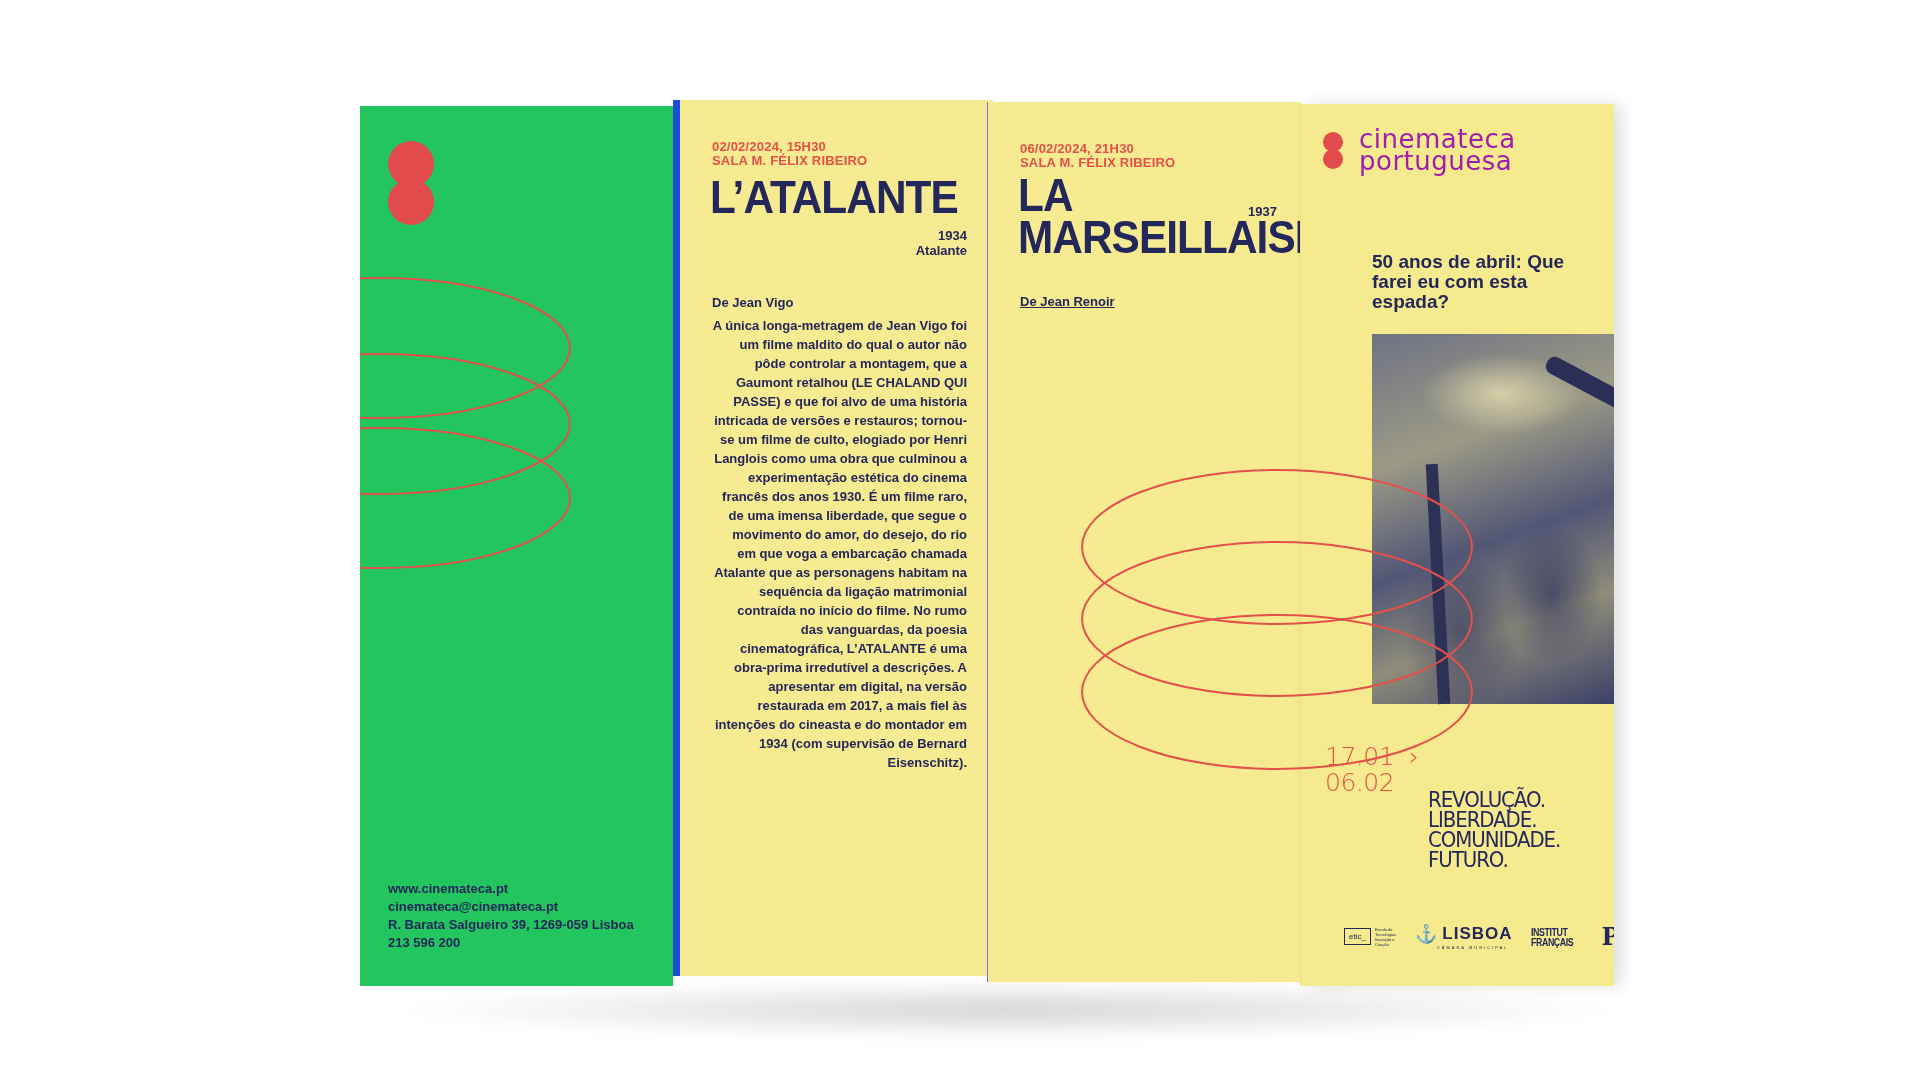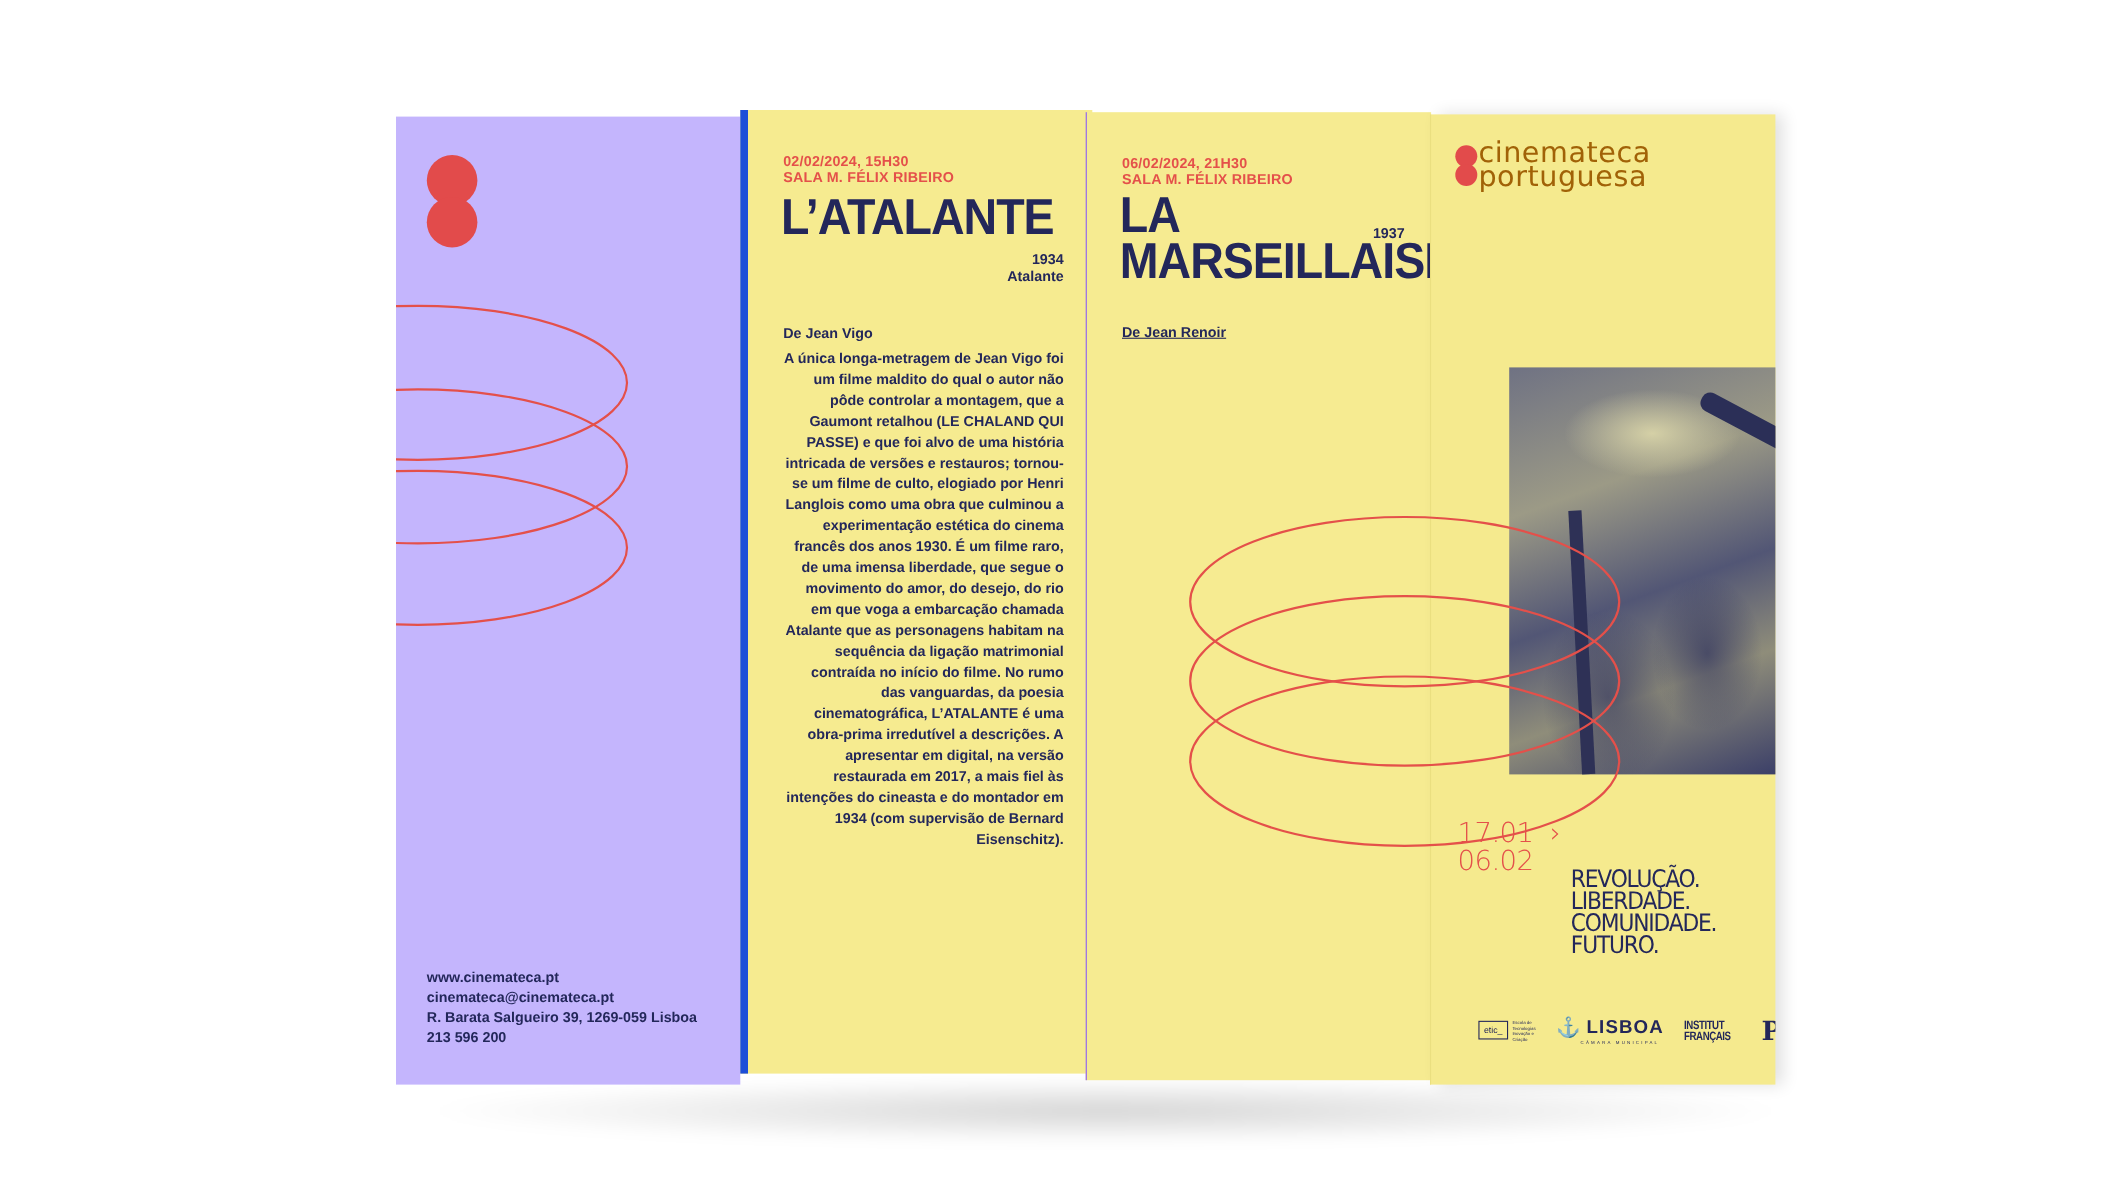--- a/index.html
+++ b/index.html
@@ -12,21 +12,21 @@
     .shadow {
       position: absolute; left: 380px; top: 980px; width: 1250px; height: 60px;
       background: radial-gradient(ellipse at center, rgba(0,0,0,0.16) 0%, rgba(0,0,0,0) 70%);
       filter: blur(6px);
     }
     .brochure { position: absolute; left: 360px; top: 104px; width: 1253px; height: 880px; }
     .panel {
       position: absolute; top: 0; height: 880px; width: 313px;
       background: #f5ea8f; overflow: hidden;
     }
-    .panel.p1 { left: 0; top: 2px; height: 880px; background: #c4b5fd; }
+    .panel.p1 { left: 0; top: 2px; height: 880px; background: #22c55e; }
     .panel.p2 { left: 313px; top: -4px; height: 876px; background: #f6eb90; border-left: 7px solid #1d4ed8; }
     .panel.p3 { left: 627px; top: -2px; height: 880px; background: #f6eb91; border-left: 1px solid #8b5cf6; }
     .panel.p4 { left: 940px; top: 0; height: 882px; width: 313px; background: #f5ea8e; border-left: 1px solid #eadf80; box-shadow: 8px 0 14px rgba(0,0,0,0.12); }
     .navy { color: #23275a; }
 
     
     .logo-dots { position: absolute; left: 28px; top: 35px; width: 46px; height: 84px; }
     .logo-dots span { position: absolute; left: 0; width: 46px; height: 46px; border-radius: 50%; background: #e24b4b; }
     .logo-dots span:first-child { top: 0; }
     .logo-dots span:last-child { top: 38px; }
@@ -46,21 +46,21 @@
     .synopsis { position: absolute; left: 32px; width: 255px; font-size: 13px; line-height: 19px; color: #23275a; font-weight: 600; }
     .p2 .synopsis { top: 216px; text-align: right; }
     .p3 .synopsis { top: 225px; width: 262px; }
 
     
     .brand { position: absolute; left: 22px; top: 24px; display: flex; align-items: flex-start; }
     .brand-dots { position: relative; width: 20px; height: 40px; margin-top: 4px; }
     .brand-dots span { position: absolute; left: 0; width: 20px; height: 20px; border-radius: 50%; background: #e24b4b; }
     .brand-dots span:first-child { top: 0; }
     .brand-dots span:last-child { top: 17px; }
-    .brand-text { margin-left: 1px; color: #a16207; font-size: 26px; line-height: 22px; font-weight: 400; letter-spacing: 0.5px; font-family: "DejaVu Sans", sans-serif; }
+    .brand-text { margin-left: 16px; color: #a21caf; font-size: 26px; line-height: 22px; font-weight: 400; letter-spacing: 0.5px; font-family: "DejaVu Sans", sans-serif; }
     .headline { position: absolute; left: 71px; top: 148px; width: 230px; font-size: 19px; line-height: 20px; font-weight: 700; color: #23275a; }
     .photo {
       position: absolute; left: 71px; top: 230px; width: 243px; height: 370px;
       background:
         radial-gradient(ellipse 60px 80px at 90px 300px, rgba(35,39,90,0.55), transparent),
         radial-gradient(ellipse 50px 70px at 180px 260px, rgba(35,39,90,0.6), transparent),
         radial-gradient(ellipse 80px 40px at 130px 60px, rgba(220,215,170,0.9), transparent),
         linear-gradient(160deg, #6f7283 0%, #9c9a86 30%, #525675 55%, #8f8d7a 75%, #3b3f68 100%);
     }
     .photo .rifle { position: absolute; left: 60px; top: 130px; width: 12px; height: 240px; background: #2e3156; transform: rotate(-3deg); }
@@ -137,20 +137,21 @@
     <div class="brand">
       <div class="brand-dots">
           <span></span>
           <span></span>
         </div>
       <div class="brand-text">
         <div>cinemateca</div>
         <div>portuguesa</div>
       </div>
     </div>
+    <div class="headline">50 anos de abril: Que farei eu com esta espada?</div>
     <div class="photo">
       <div class="barrel"></div>
       <div class="rifle"></div>
     </div>
     <div class="dates">
       <div><span>17.01</span>&nbsp;&nbsp;<span>›</span></div>
       <div>06.02</div>
     </div>
     <div class="slogan navy">
       <div>REVOLUÇÃO.</div>

